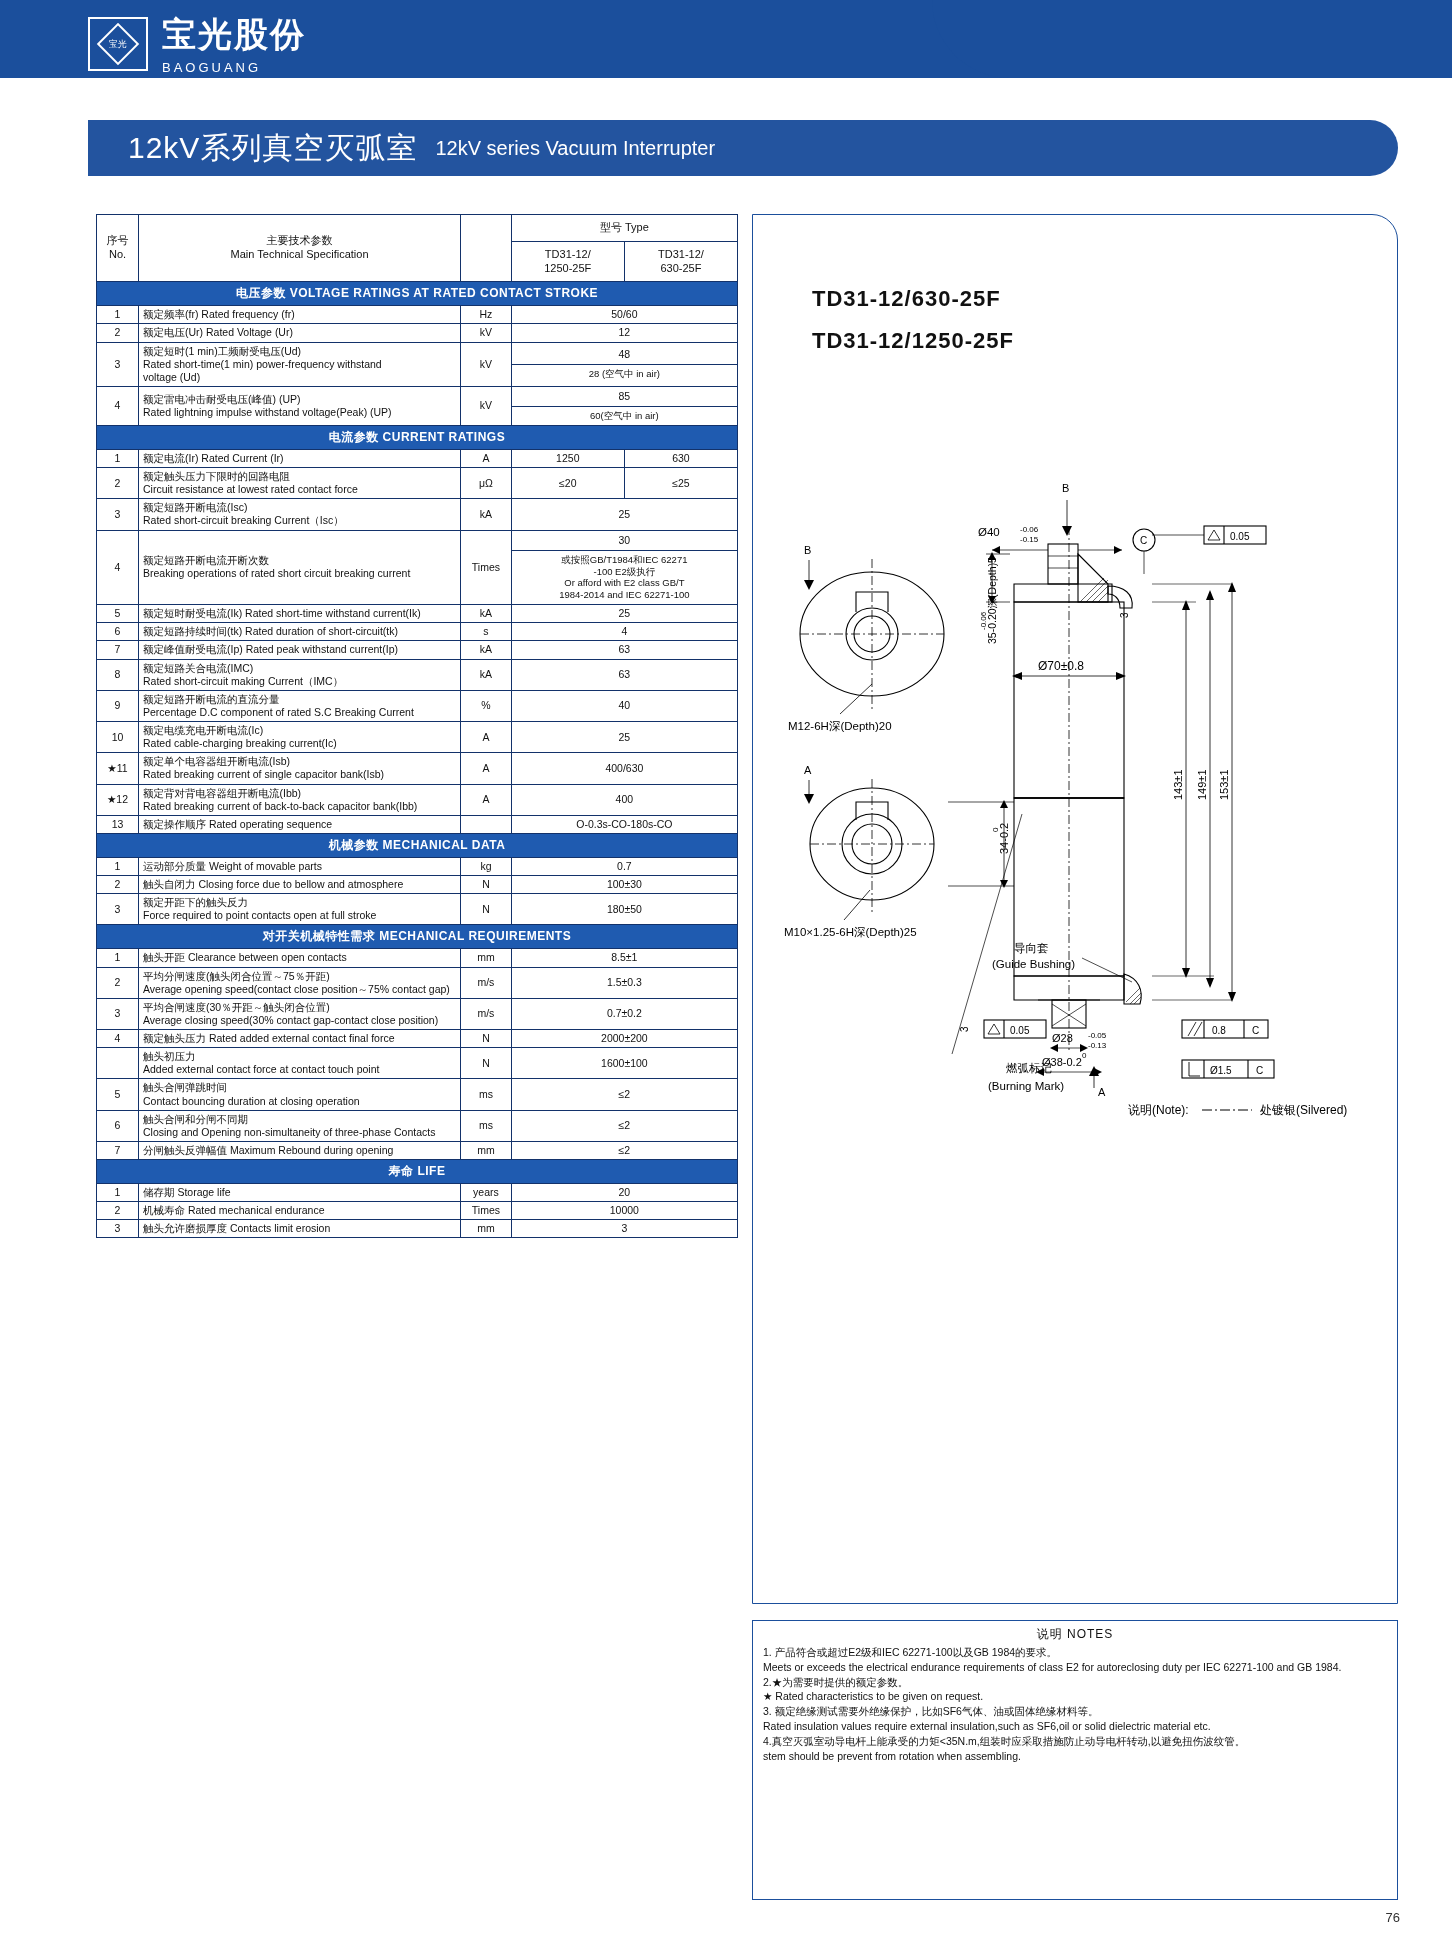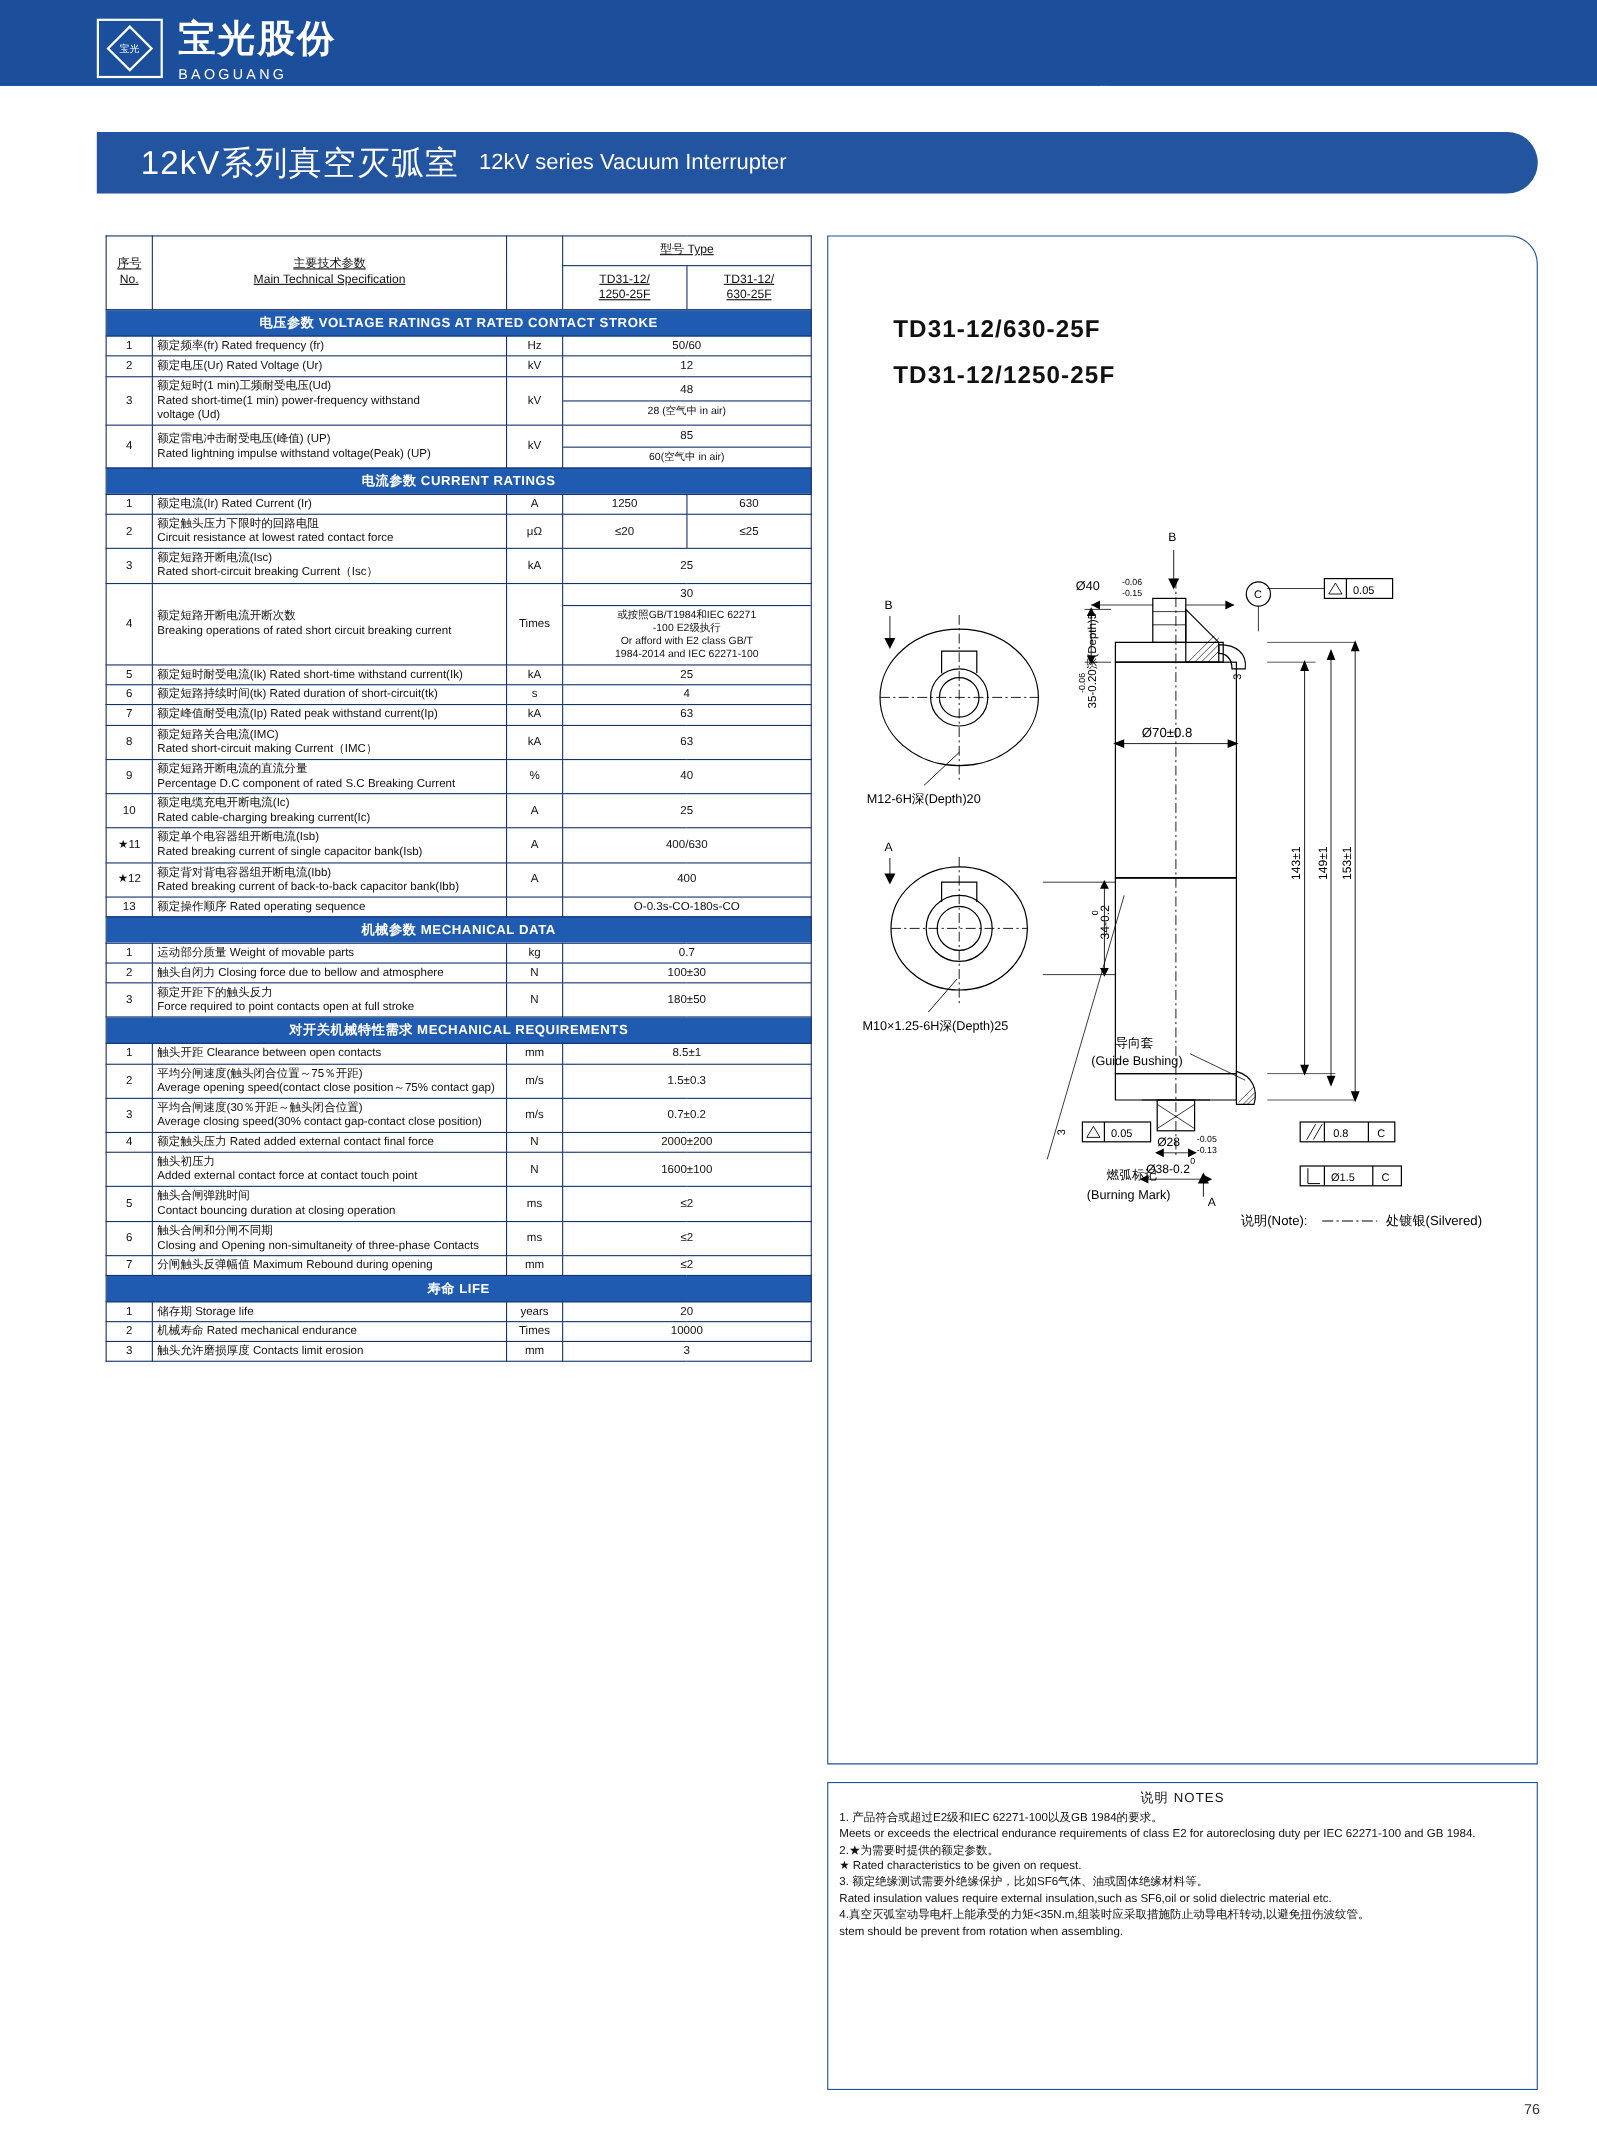--- a/index.html
+++ b/index.html
@@ -116,38 +116,37 @@
     font-size: 10.5px;
     line-height: 1.25;
   }
   .spec-table td, .spec-table th {
     border: 1px solid #13326a;
     padding: 2px 4px;
     vertical-align: middle;
     background: #fff;
   }
   .spec-table .idx  { width: 30px; text-align: center; }
-  .spec-table .desc { width: 290px; }
+  .spec-table .desc { width: 290px; border-radius: 24px; }
   .spec-table .unit { width: 38px; text-align: center; }
   .spec-table .v1   { width: 96px; text-align: center; }
   .spec-table .v2   { width: 96px; text-align: center; }
   .section-row td {
     background: #1f5bb0;
     color: #ffffff;
     text-align: center;
     font-weight: bold;
     font-size: 12px;
     padding: 4px 0;
     letter-spacing: .5px;
   }
   .hdr td {
     text-align: center;
     font-size: 11px;
     padding: 6px 3px;
-    text-decoration: underline;
   }
   .cellwrap { white-space: pre-line; }
   .small { font-size: 9.5px; }
 
   
   .draw-panel {
     position: absolute;
     left: 752px; top: 214px;
     width: 646px; height: 1390px;
     border: 1px solid #1b4f9c;

